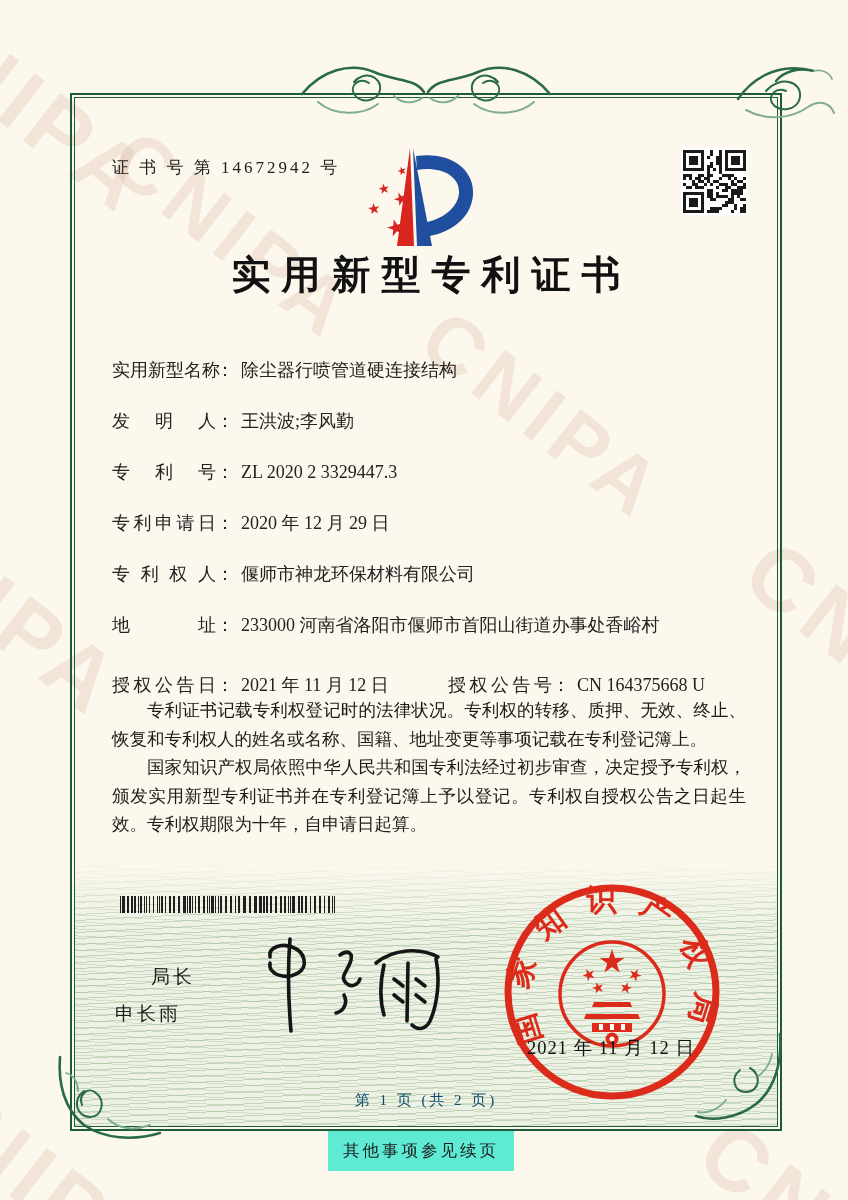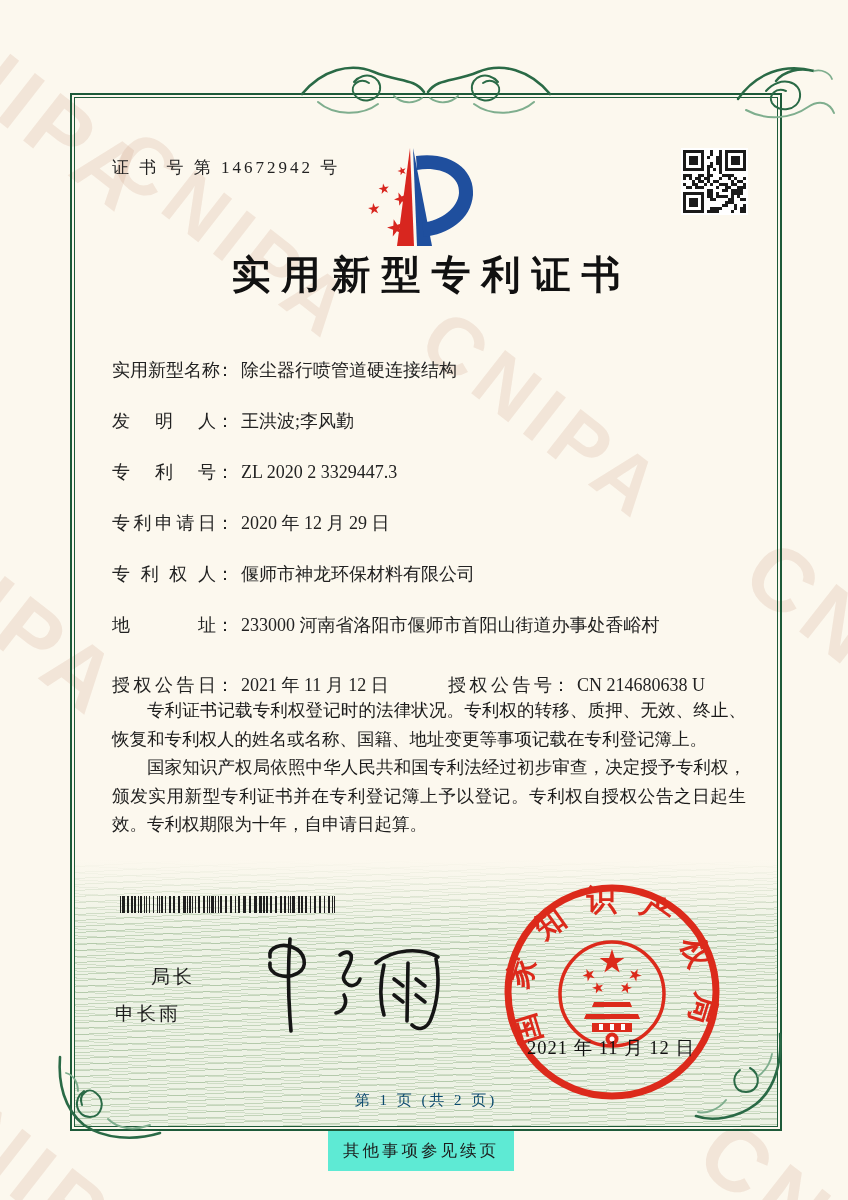--- a/index.html
+++ b/index.html
@@ -391,21 +391,21 @@
     <span class="flabel">专利申请日</span><span>：</span><span class="fvalue">2020 年 12 月 29 日</span>
   </div>
   <div class="frow r4">
     <span class="flabel">专利权人</span><span>：</span><span class="fvalue">偃师市神龙环保材料有限公司</span>
   </div>
   <div class="frow r5">
     <span class="flabel">地址</span><span>：</span><span class="fvalue">233000 河南省洛阳市偃师市首阳山街道办事处香峪村</span>
   </div>
   <div class="frow grant">
     <span class="flabel">授权公告日</span><span>：</span><span class="fvalue">2021 年 11 月 12 日</span>
-    <span class="grant-right"><span class="flabel">授权公告号</span><span>：</span><span class="fvalue">CN 214680638 U</span></span>
+    <span class="grant-right"><span class="flabel">授权公告号</span><span>：</span><span class="fvalue">CN 164375668 U</span></span>
   </div>
 
   <div class="paras">
     <p>专利证书记载专利权登记时的法律状况。专利权的转移、质押、无效、终止、恢复和专利权人的姓名或名称、国籍、地址变更等事项记载在专利登记簿上。</p>
     <p>国家知识产权局依照中华人民共和国专利法经过初步审查，决定授予专利权，颁发实用新型专利证书并在专利登记簿上予以登记。专利权自授权公告之日起生效。专利权期限为十年，自申请日起算。</p>
   </div>
 
   <div class="barcode">
     <svg id="barSvg" width="216" height="17" viewBox="0 0 216 17">
         <rect x="0" y="0" width="1" height="17" fill="#1f1f1f"></rect>

